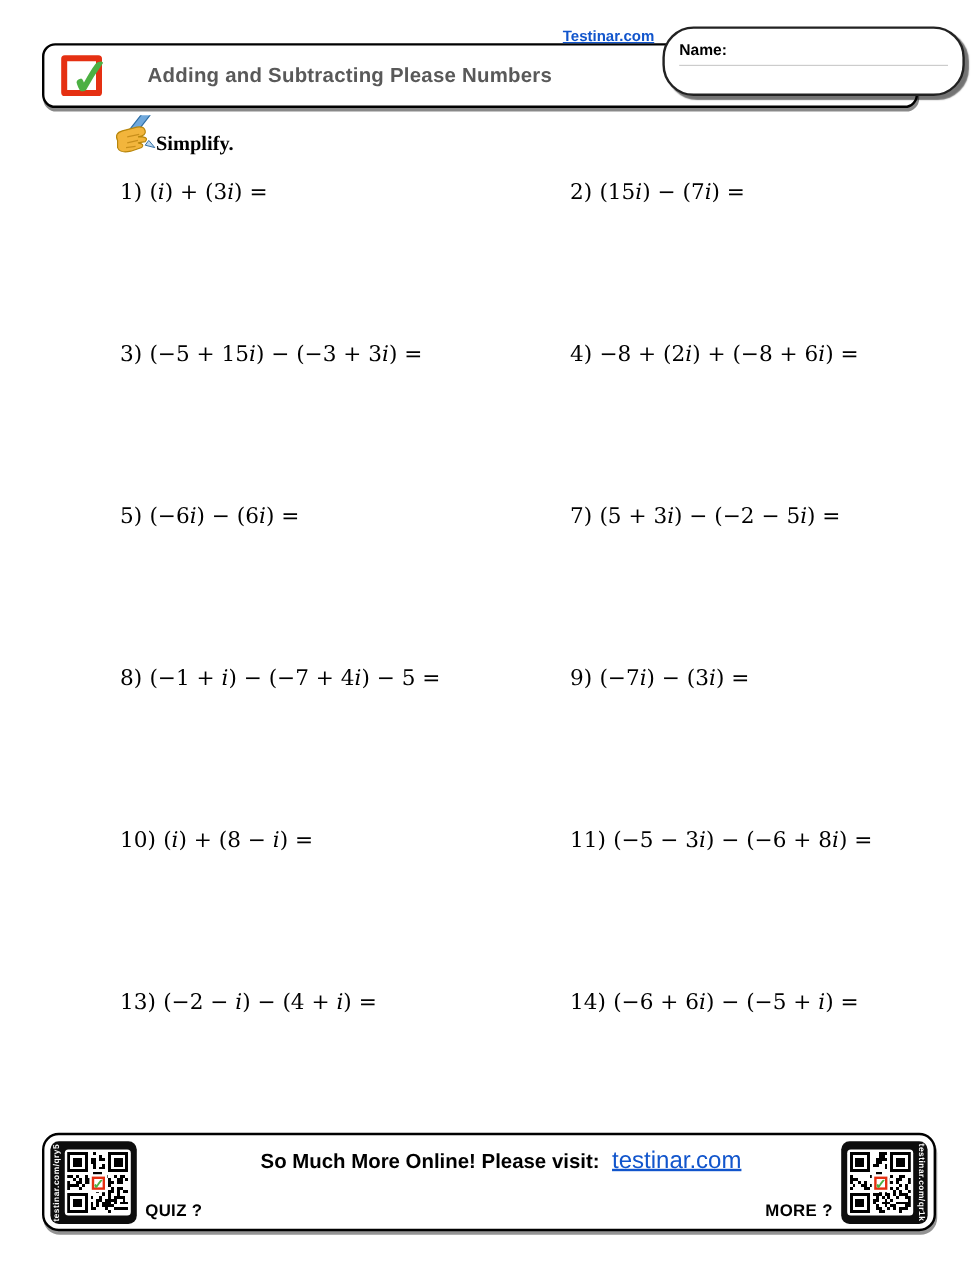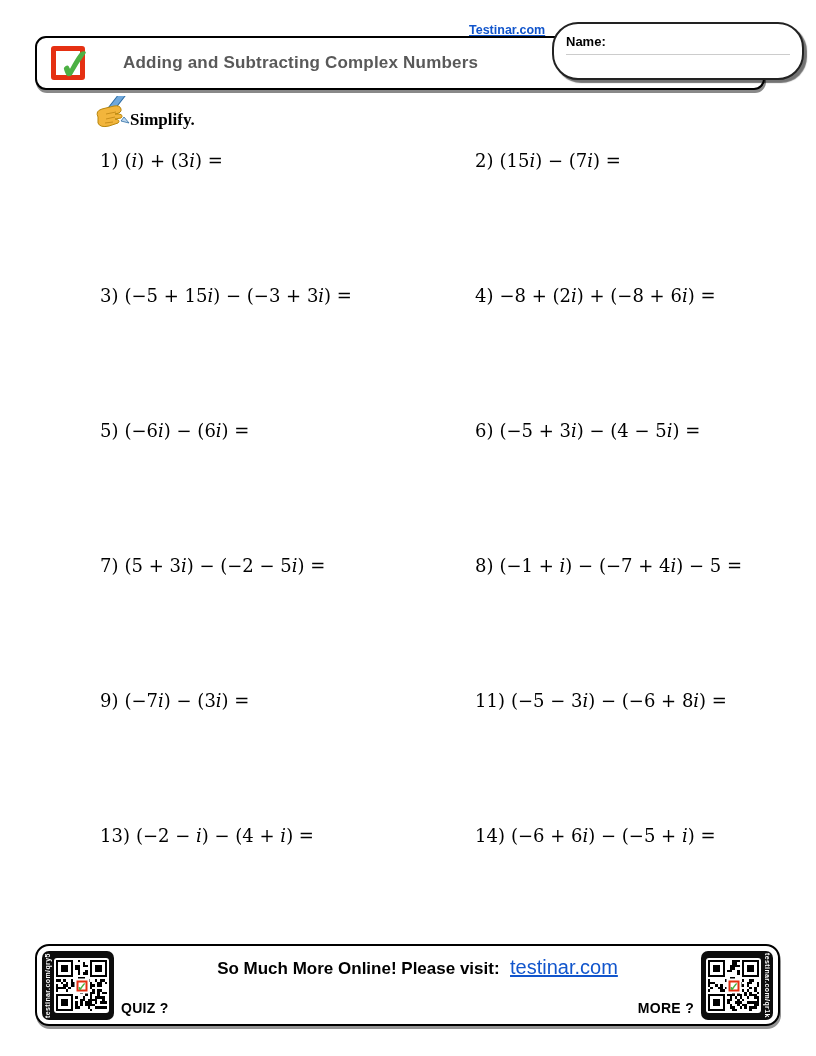--- a/index.html
+++ b/index.html
@@ -77,21 +77,21 @@
 </head>
 <body>
 
 <a class="top-link" href="#">Testinar.com</a>
 
 <div class="header-bar">
   <div class="logo">
     <div class="logo-box"></div>
     <span class="logo-check">✓</span>
   </div>
-  <div class="header-title">Adding and Subtracting Complex Numbers</div>
+  <div class="header-title">Adding and Subtracting Please Numbers</div>
 </div>
 
 <div class="name-box">
   <div class="name-row">Name:</div>
   <hr class="name-divider">
 </div>
 
 <div class="instruction">
   <svg width="46" height="36" viewBox="0 0 46 36">
     <rect x="20" y="-6" width="6" height="27" rx="1.5" fill="#6FA8DC" stroke="#2E6DA4" stroke-width="1" transform="rotate(38 23 8)"></rect>
@@ -101,24 +101,24 @@
   </svg>
   <span class="txt">Simplify.</span>
 </div>
 
 <div class="problems-grid">
     <div class="problem"><span class="pnum">1)</span><span class="pexpr">(<i>i</i>) + (3<i>i</i>) =</span></div>
     <div class="problem"><span class="pnum">2)</span><span class="pexpr">(15<i>i</i>) − (7<i>i</i>) =</span></div>
     <div class="problem"><span class="pnum">3)</span><span class="pexpr">(−5 + 15<i>i</i>) − (−3 + 3<i>i</i>) =</span></div>
     <div class="problem"><span class="pnum">4)</span><span class="pexpr">−8 + (2<i>i</i>) + (−8 + 6<i>i</i>) =</span></div>
     <div class="problem"><span class="pnum">5)</span><span class="pexpr">(−6<i>i</i>) − (6<i>i</i>) =</span></div>
-    <div class="problem"><span class="pnum">6)</span><span class="pexpr">(−5 + 3<i>i</i>) − (4 − 5<i>i</i>) =</span></div>
     <div class="problem"><span class="pnum">7)</span><span class="pexpr">(5 + 3<i>i</i>) − (−2 − 5<i>i</i>) =</span></div>
     <div class="problem"><span class="pnum">8)</span><span class="pexpr">(−1 + <i>i</i>) − (−7 + 4<i>i</i>) − 5 =</span></div>
     <div class="problem"><span class="pnum">9)</span><span class="pexpr">(−7<i>i</i>) − (3<i>i</i>) =</span></div>
+    <div class="problem"><span class="pnum">10)</span><span class="pexpr">(<i>i</i>) + (8 − <i>i</i>) =</span></div>
     <div class="problem"><span class="pnum">11)</span><span class="pexpr">(−5 − 3<i>i</i>) − (−6 + 8<i>i</i>) =</span></div>
     <div class="problem"><span class="pnum">13)</span><span class="pexpr">(−2 − <i>i</i>) − (4 + <i>i</i>) =</span></div>
     <div class="problem"><span class="pnum">14)</span><span class="pexpr">(−6 + 6<i>i</i>) − (−5 + <i>i</i>) =</span></div>
   </div>
 
 <div class="footer-bar">
   <div class="qrblock left">
     <span class="qrcaption">testinar.com/qry5</span>
     <div class="qrwhite">
       <svg class="qrsvg" width="51" height="51" viewBox="0 0 21 21" shape-rendering="crispEdges">

